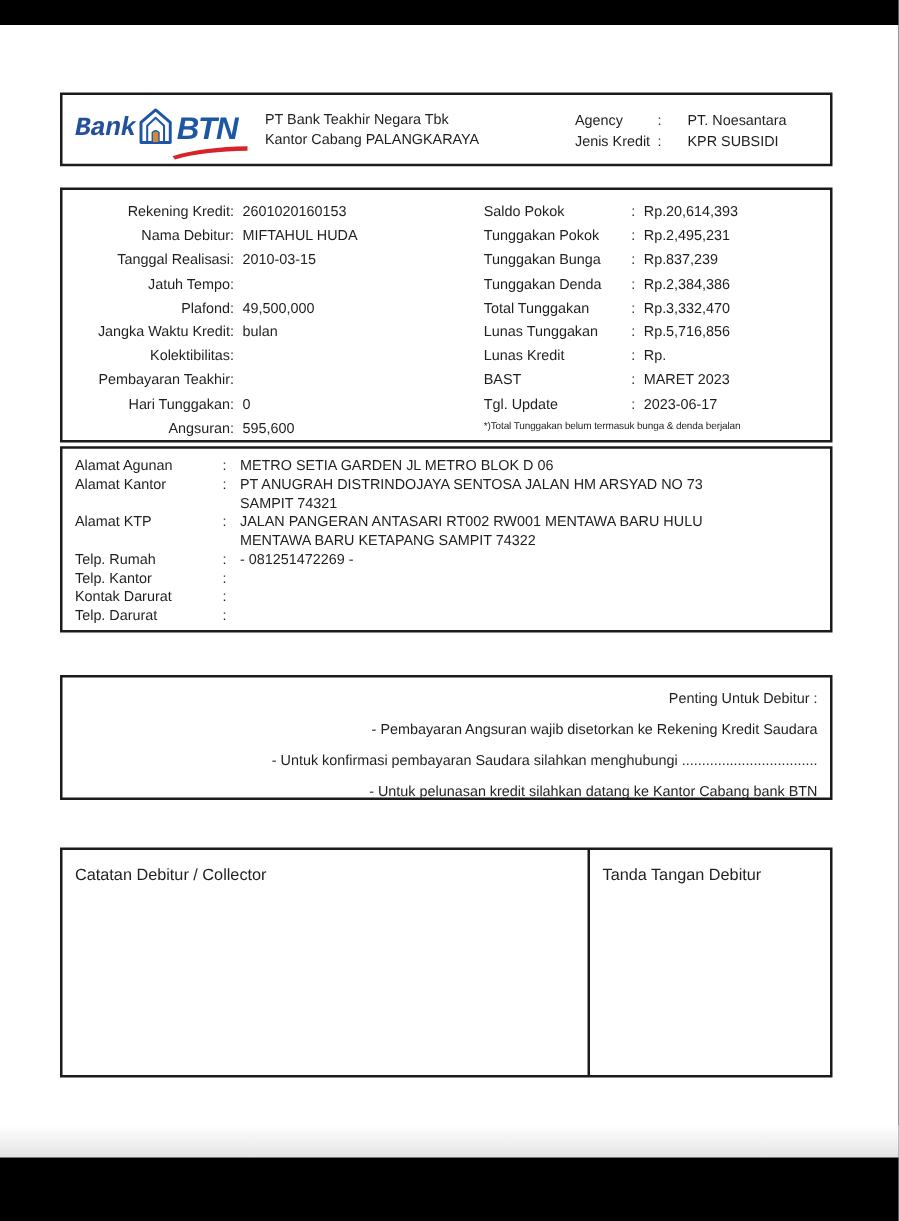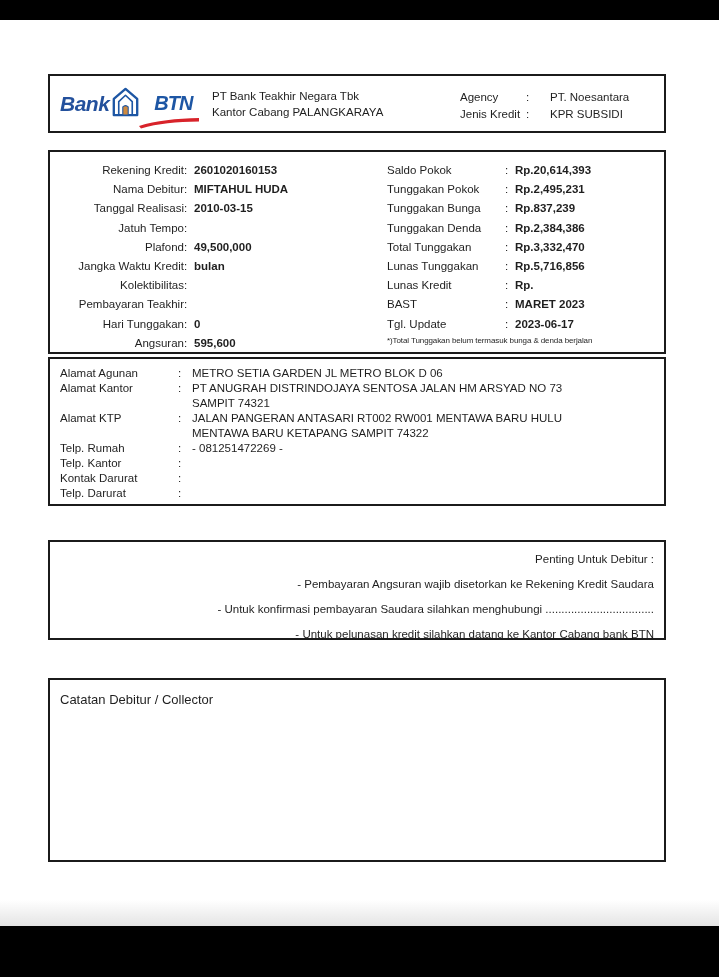--- a/index.html
+++ b/index.html
@@ -10,44 +10,44 @@
   .bar{position:absolute;left:0;width:719px;background:#000;}
   #bar-top{top:0;height:20px;}
   #bar-bottom{top:926px;height:51px;}
   #page-fade{position:absolute;left:0;top:900px;width:719px;height:26px;
     background:linear-gradient(#ffffff,#e4e4e4);}
   .box{position:absolute;left:48px;width:618px;border:2px solid #1b1b1b;
     background:#fff;box-sizing:border-box;}
   
   #header-box{top:74px;height:59px;display:flex;align-items:center;padding:0 10px;}
   .logo{display:flex;align-items:center;width:142px;flex-shrink:0;}
-  .bank-word{font-family:Liberation Sans, sans-serif;font-style:italic;font-weight:bold;
+  .bank-word{font-family:Liberation Mono, monospace;font-style:italic;font-weight:bold;
     font-size:21px;color:#23509c;letter-spacing:-0.5px;}
   .house{margin:0 2px 0 3px;}
   .btn-wrap{position:relative;display:inline-block;margin-left:1px;}
-  .btn-word{font-size:20px;font-weight:bold;font-style:italic;color:#1d56a4;
-    letter-spacing:-1px;line-height:25px;display:block;margin-left:12px;}
+  .btn-word{font-size:25px;font-weight:bold;font-style:italic;color:#1d56a4;
+    letter-spacing:-1px;line-height:25px;display:block;}
   .swoosh{position:absolute;left:-4px;top:24px;}
   .company{margin-left:10px;font-size:11.5px;line-height:16px;}
   .hdr-right{position:absolute;left:410px;top:13px;font-size:11.5px;line-height:17px;}
   .hdr-row{display:flex;}
   .hdr-row .k{width:66px;flex-shrink:0;}
   .hdr-row .c{width:8px;}
   .hdr-row .v{margin-left:16px;white-space:pre-line;}
   
   #account-box{top:150px;height:204px;}
   .col{position:absolute;top:9px;font-size:11.5px;line-height:19.2px;}
   #col-left{left:12px;width:318px;}
   #col-right{left:337px;width:272px;}
   .kv{display:flex;}
   .kv .k{flex-shrink:0;}
   #col-left .k{width:122px;text-align:right;}
   #col-right .k{width:118px;}
   .kv .c{width:8px;flex-shrink:0;}
-  .kv .v{margin-left:2px;white-space:pre-line;font-weight:bold;}
+  .kv .v{margin-left:2px;white-space:pre-line;}
   .footnote{font-size:8px;line-height:10px;margin-top:2px;letter-spacing:-0.1px;}
   
   #address-box{top:357px;height:149px;padding:7px 10px;font-size:11.5px;line-height:15px;}
   .addr-row{display:flex;justify-content:center;}
   .addr-row .k{width:118px;flex-shrink:0;}
   .addr-row .c{width:14px;flex-shrink:0;}
   .addr-row .v{flex:1;white-space:pre-line;}
   
   #notice-box{top:540px;height:100px;padding:11px 10px;font-size:11.5px;box-sizing:border-box;text-align:right;}
   .notice-title{line-height:13px;}
@@ -248,17 +248,20 @@
     <div class="notice-title">Penting Untuk Debitur :</div>
     <div class="notice-item">- Pembayaran Angsuran wajib disetorkan ke Rekening Kredit Saudara</div>
     <div class="notice-item">- Untuk konfirmasi pembayaran Saudara silahkan menghubungi ..................................</div>
     <div class="notice-item">- Untuk pelunasan kredit silahkan datang ke Kantor Cabang bank BTN</div>
   </div>
 
   <div id="signature-box" class="box">
     <div id="collector-cell" class="sig-cell">
       <span>Catatan Debitur / Collector</span>
     </div>
+    <div id="sign-cell" class="sig-cell">
+      <span>Tanda Tangan Debitur</span>
+    </div>
   </div>
 
   <div id="page-fade"></div>
   <div id="bar-bottom" class="bar"></div>
 </div>
 
 </body></html>

